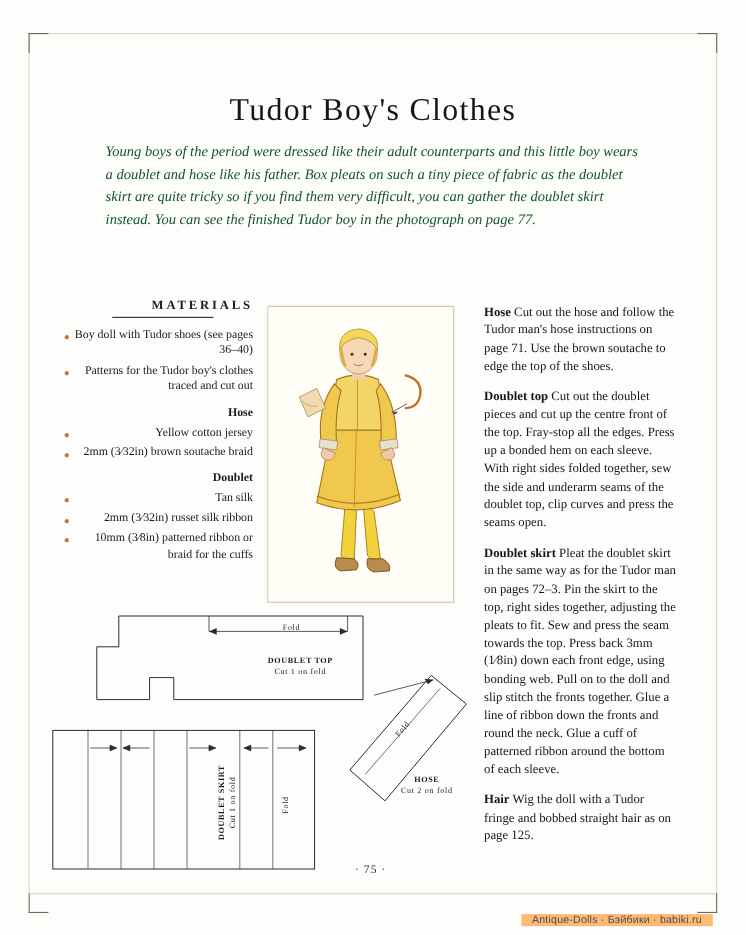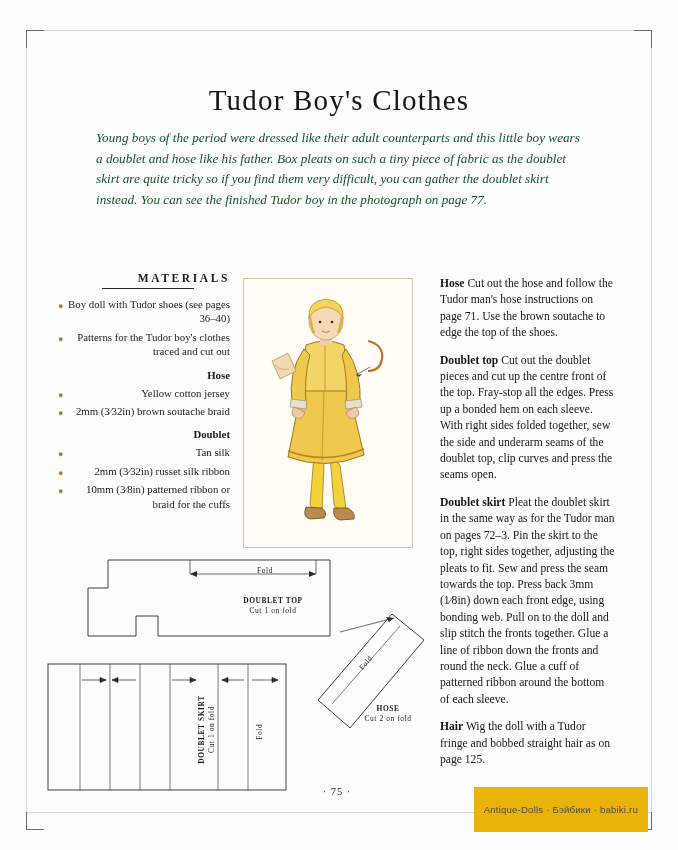--- a/index.html
+++ b/index.html
@@ -177,26 +177,26 @@
     top: 786px;
     text-align: center;
     font-size: 10.5px;
     letter-spacing: 1px;
     color: #2a2a2a;
   }
 
   .watermark {
     position: absolute;
     right: 30px;
-    bottom: 18px;
-    background: #eab308;
+    bottom: 8px;
+    background: #fdba74;
     color: #4c4c52;
     font-family: "Liberation Sans", sans-serif;
     font-size: 9.6px;
-    padding: 17px 10px;
+    padding: 0 10px;
     letter-spacing: 0.2px;
   }
 </style>
 </head>
 <body>
 
 <div class="page">
 
   <div class="frame-h" style="top:30px;"></div>
   <div class="frame-h" style="top:812px;"></div>

